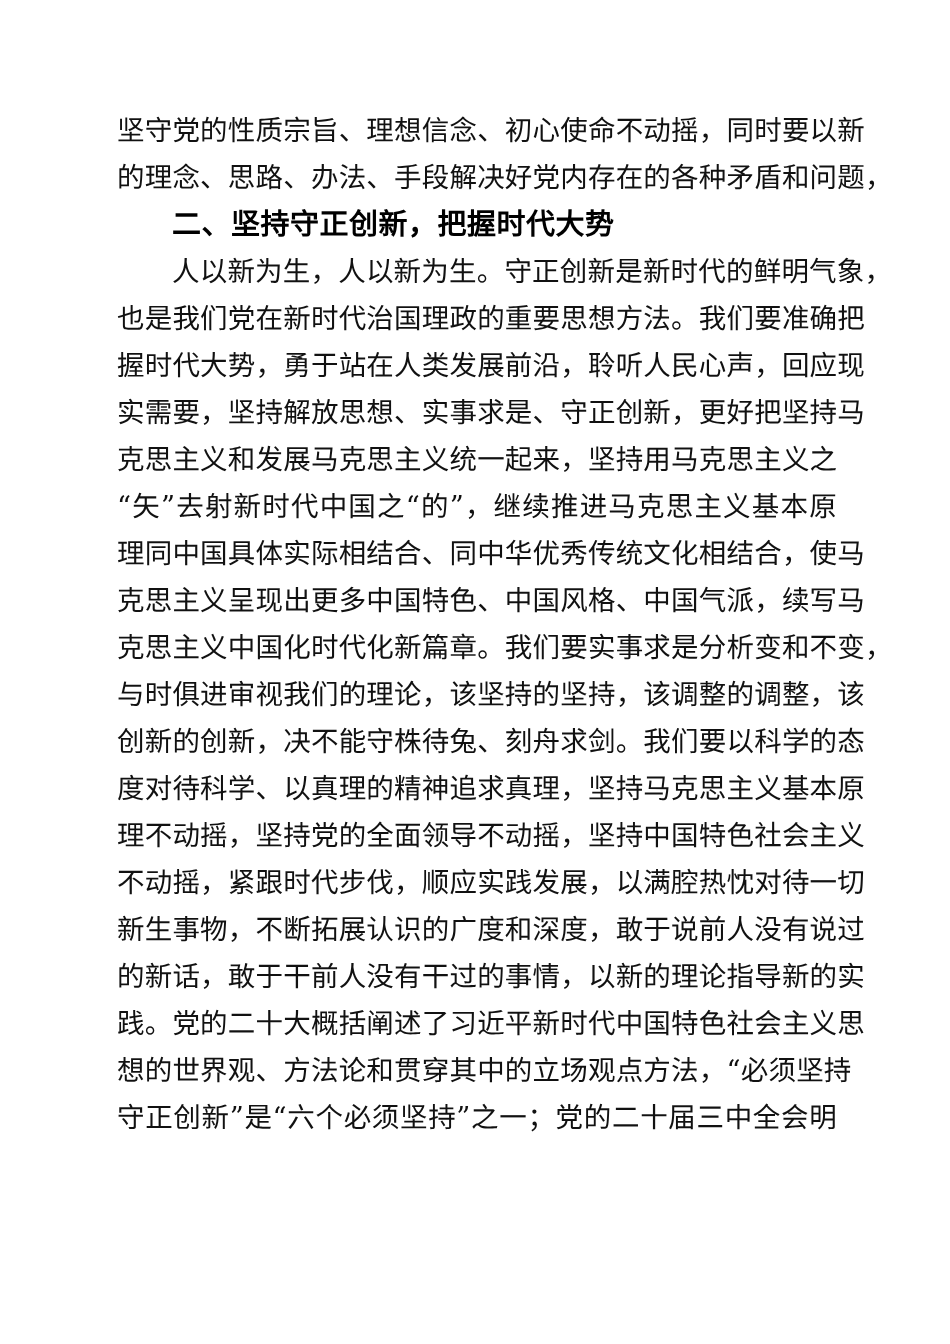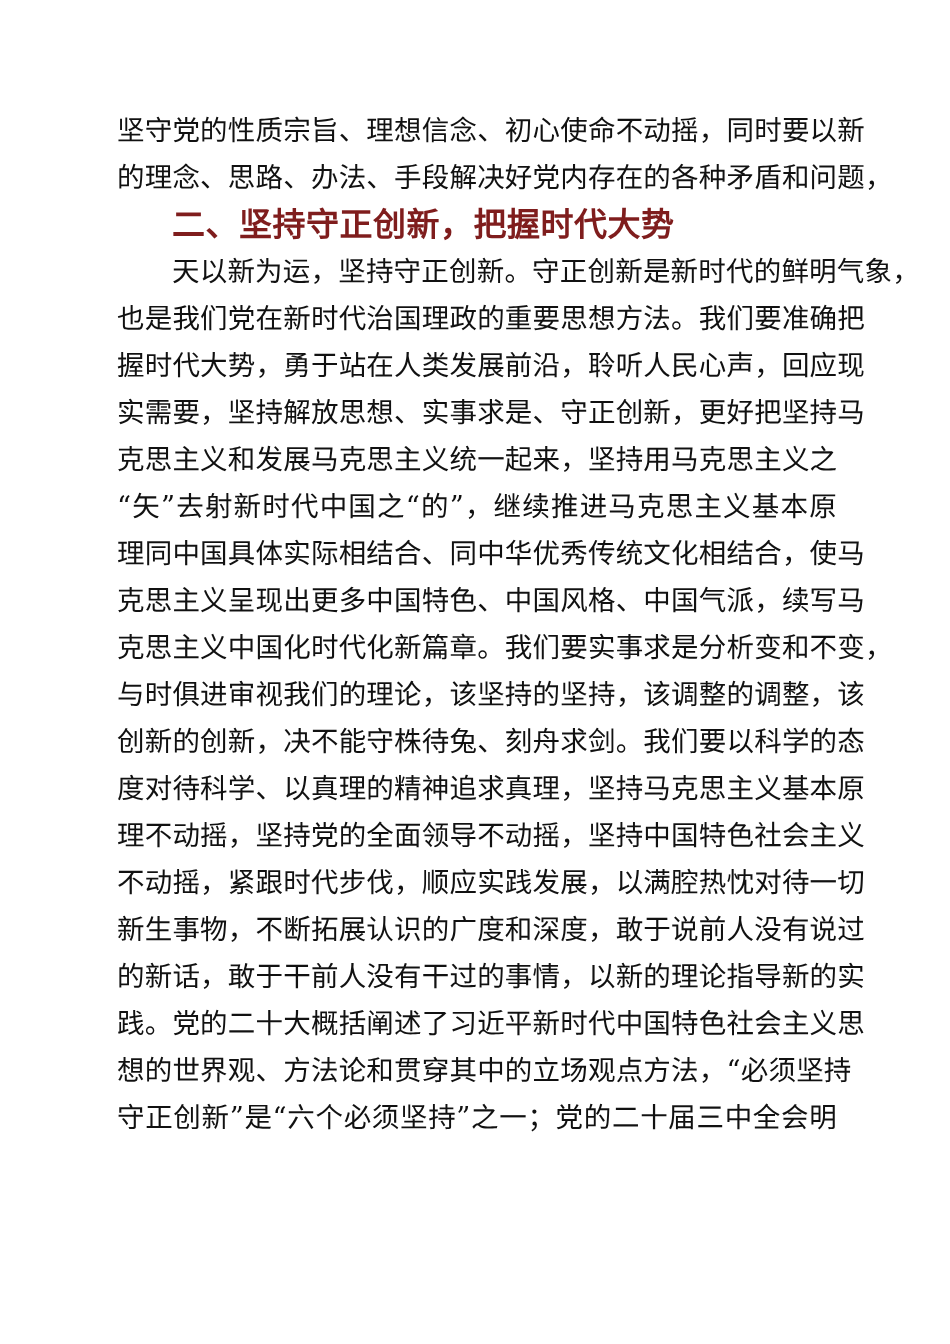--- a/index.html
+++ b/index.html
@@ -64,24 +64,24 @@
   }
 
   
   .heading {
     display: block;
     height: 47px;
     line-height: 47px;
     white-space: pre;
     text-indent: 55px;
     font-family: "Liberation Sans", "DejaVu Sans", sans-serif;
-    font-size: 33px;
+    font-size: 29px;
     font-weight: 700;
     letter-spacing: 0.5px;
-    color: #7f1d1d;
+    color: #000000;
   }
 </style>
 </head>
 <body>
 
 <div class="page">
   <div class="doc-body" id="doc-body">
       <div class="para">
         <div class="line justify">
           <span>坚</span>
@@ -138,21 +138,21 @@
           <span>矛</span>
           <span>盾</span>
           <span>和</span>
           <span>问</span>
           <span>题</span>
           <span>，</span>
         </div>
       </div>
       <div class="heading">二、坚持守正创新，把握时代大势</div>
       <div class="para">
-        <div class="line indent">天以新为运，坚持守正创新。守正创新是新时代的鲜明气象，</div>
+        <div class="line indent">人以新为生，人以新为生。守正创新是新时代的鲜明气象，</div>
         <div class="line justify">
           <span>也</span>
           <span>是</span>
           <span>我</span>
           <span>们</span>
           <span>党</span>
           <span>在</span>
           <span>新</span>
           <span>时</span>
           <span>代</span>

